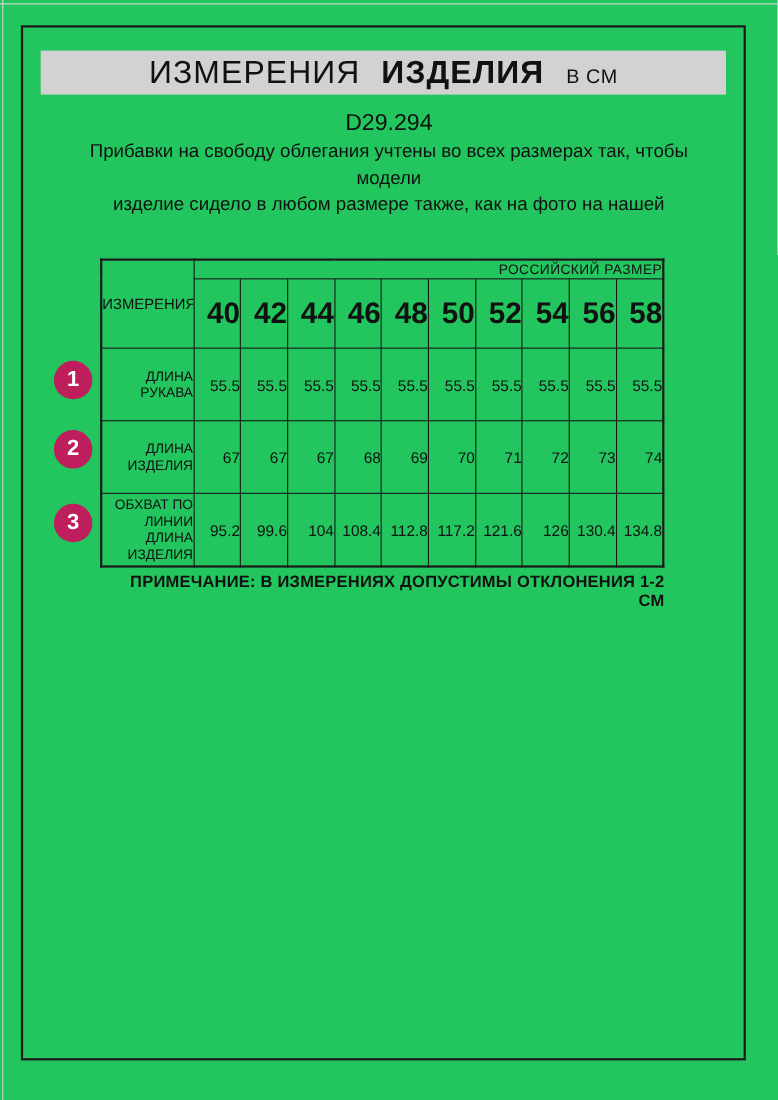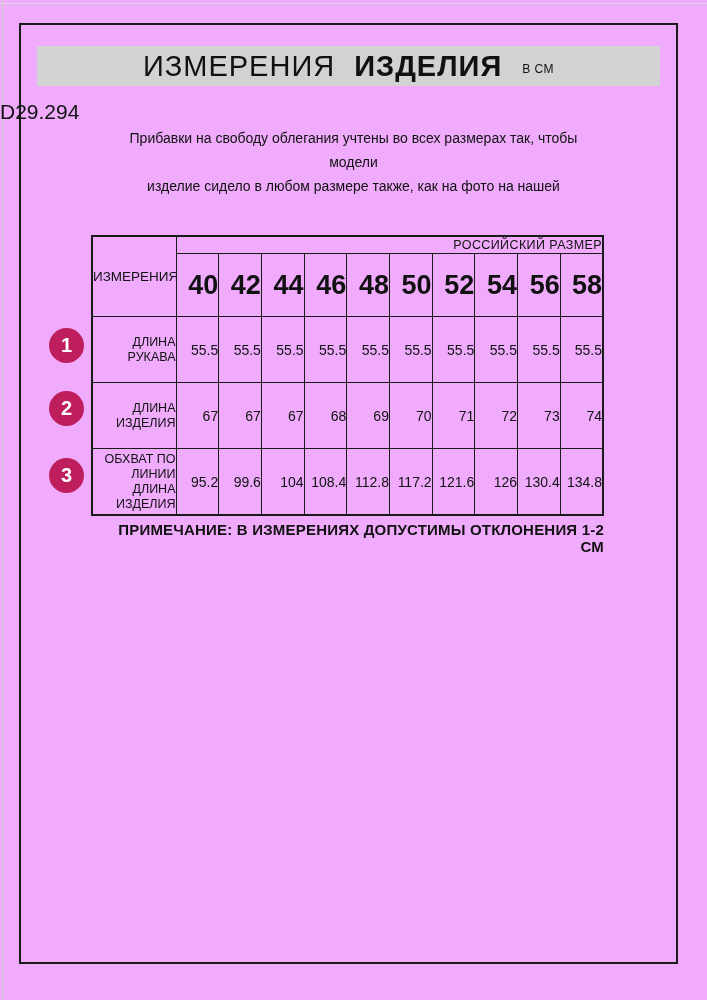--- a/index.html
+++ b/index.html
@@ -1,45 +1,45 @@
 <!DOCTYPE html>
 <html><head>
 <meta charset="utf-8">
 <style>
   html, body { margin: 0; padding: 0; background: #ffffff; }
   body { font-family: "Liberation Sans", "DejaVu Sans", sans-serif; color: #111; }
   #page {
-    position: relative; width: 707px; height: 1000px; background: #f0abfc;
+    position: relative; width: 707px; height: 1000px; background: #22c55e;
     overflow: hidden;
     text-decoration: underline;
   }
   
   .edge-artifact-left { position: absolute; left: 2px; top: 0; width: 1px; height: 100%; background: #cfcfcf; }
   .edge-artifact-top { position: absolute; left: 0; top: 3px; width: 100%; height: 1px; background: #d9d9d9; }
 
   .frame {
     position: absolute; left: 19px; top: 23px; width: 659px; height: 941px;
     border: 2px solid #1a1a1a; box-sizing: border-box;
   }
   .title-bar {
     position: absolute; left: 37px; top: 46px; width: 623px; height: 40px;
     background: #d2d2d2;
     display: flex; align-items: baseline; justify-content: center;
   }
   .title-bar .w1 { font-size: 29px; font-weight: 400; letter-spacing: 1px; align-self: center; }
   .title-bar .w2 { font-size: 29px; font-weight: 700; letter-spacing: 1px; margin-left: 19px; align-self: center; }
-  .title-bar .unit { font-size: 12px; font-weight: 400; letter-spacing: 0.5px; margin-left: 20px; align-self: center; padding-top: 6px; }
+  .title-bar .unit { font-size: 18px; font-weight: 400; letter-spacing: 0.5px; margin-left: 20px; align-self: center; padding-top: 6px; }
 
   .product-code {
     position: absolute; left: 0; top: 100px; width: 707px;
-    text-align: left; font-size: 21px; font-weight: 400;
+    text-align: center; font-size: 21px; font-weight: 400;
   }
   .description {
     position: absolute; left: 0; top: 126px; width: 707px;
-    text-align: center; font-size: 14px; line-height: 24px; font-weight: 400;
+    text-align: center; font-size: 17px; line-height: 24px; font-weight: 400;
   }
 
   table.measure {
     position: absolute; left: 91px; top: 235px;
     width: 513px; border-collapse: collapse; table-layout: fixed;
     border: 2px solid #1a1a1a;
   }
   table.measure th, table.measure td {
     border: 1.5px solid #1a1a1a; text-align: right; vertical-align: middle;
     padding: 0; overflow: hidden;

